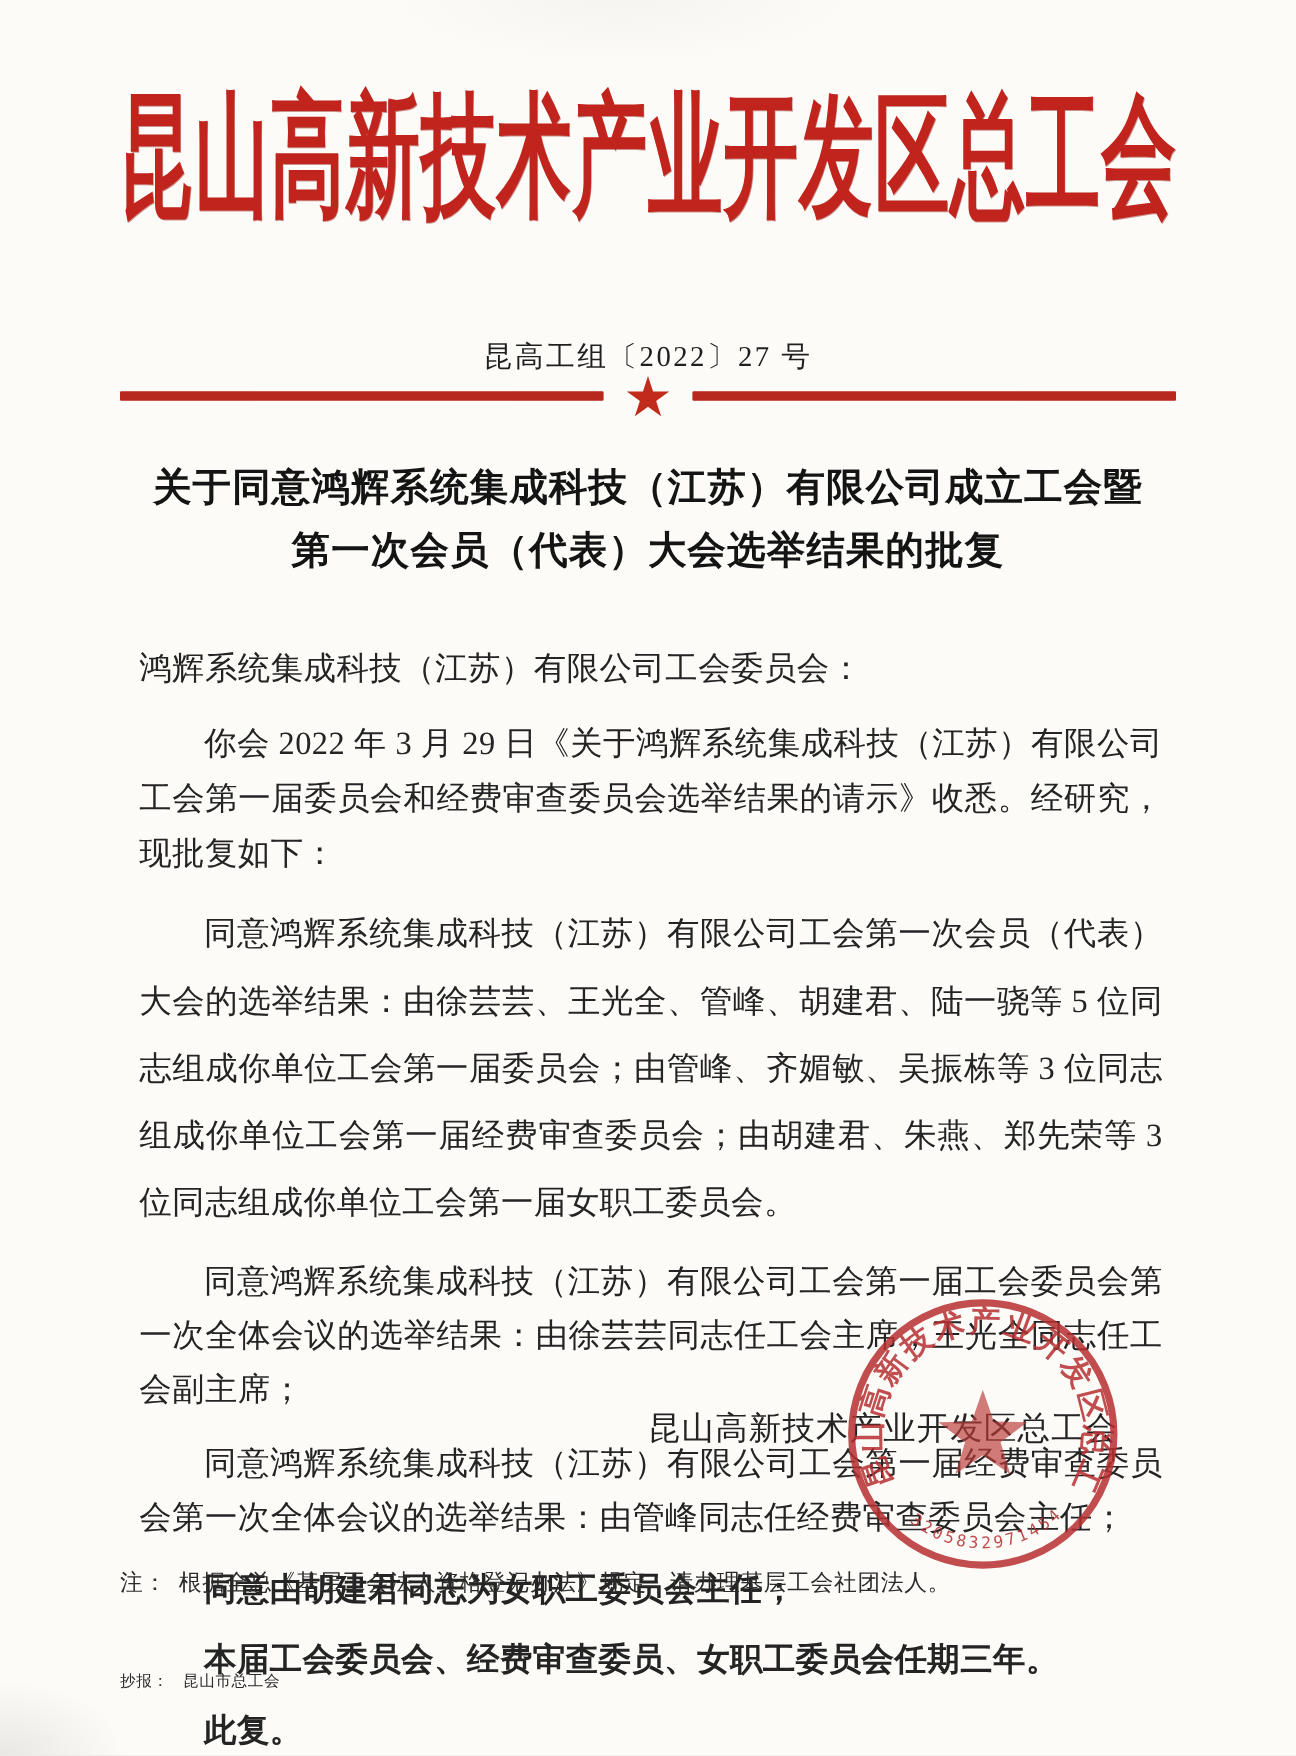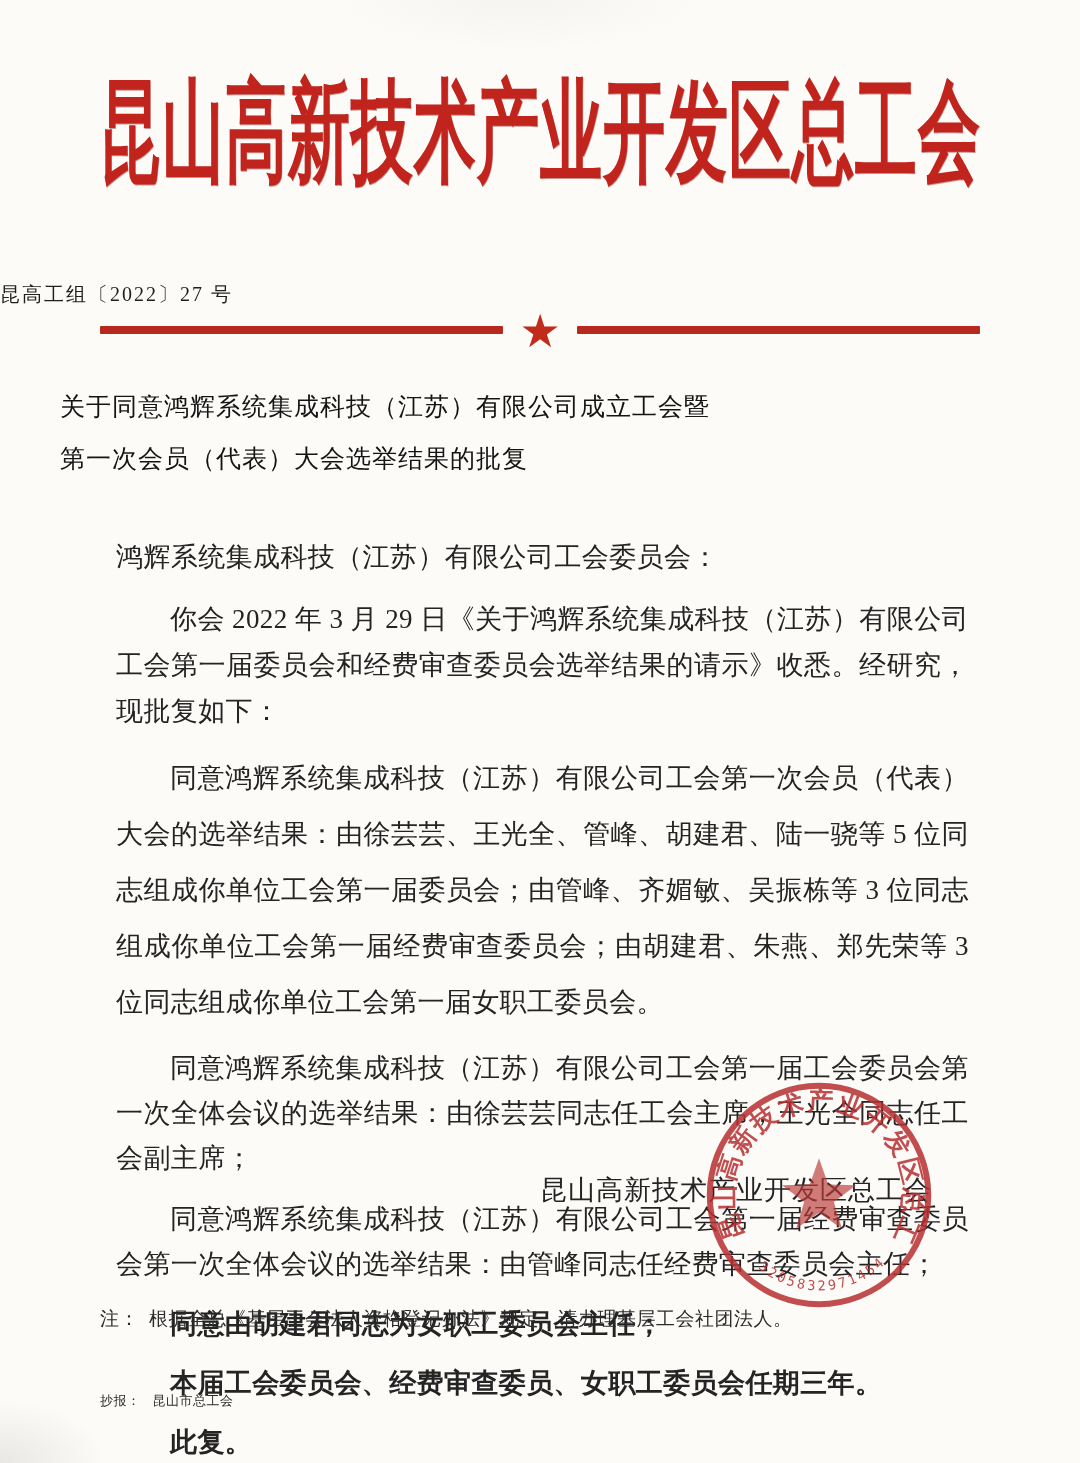--- a/index.html
+++ b/index.html
@@ -23,36 +23,38 @@
     color:#c0241c;
     letter-spacing:1px;
     line-height:72px;
     white-space:nowrap;
     transform:scaleY(1.8);
     transform-origin:center;
     text-shadow:0.5px 0.5px 0 rgba(140,20,15,.45);
   }
   .doc-number{
     position:absolute;top:281px;left:0;right:0;
-    font-size:20px;color:#1f1f1f;letter-spacing:2px;
+    text-align:center;
+    font-size:24px;color:#1f1f1f;letter-spacing:2px;
   }
   .divider{
     position:absolute;top:308px;left:100px;right:100px;
     height:44px;
     display:flex;align-items:center;gap:16px;
   }
   .divider .seg{flex:1;height:8px;background:#b7281f;border-radius:1px;}
   .divider .star{
     color:#c02b1c;font-size:46px;line-height:44px;margin-top:2px;
     font-family:"DejaVu Sans",sans-serif;
   }
   .title{
     position:absolute;top:380px;left:60px;right:60px;
+    text-align:center;
     font-family:"Liberation Sans","DejaVu Sans",sans-serif;
-    font-weight:400;font-size:25px;color:#141414;
+    font-weight:700;font-size:32px;color:#141414;
     line-height:52px;letter-spacing:1px;
   }
   .body-text{
     position:absolute;top:518px;left:100px;right:95px;
     font-size:27px;letter-spacing:0.4px;color:#242424;
   }
   .body-text p{margin:16px;text-align:justify;}
   .p-salutation{line-height:46px;}
   .p-std{line-height:46px;text-indent:2em;}
   .p-loose{line-height:56px;text-indent:2em;}

